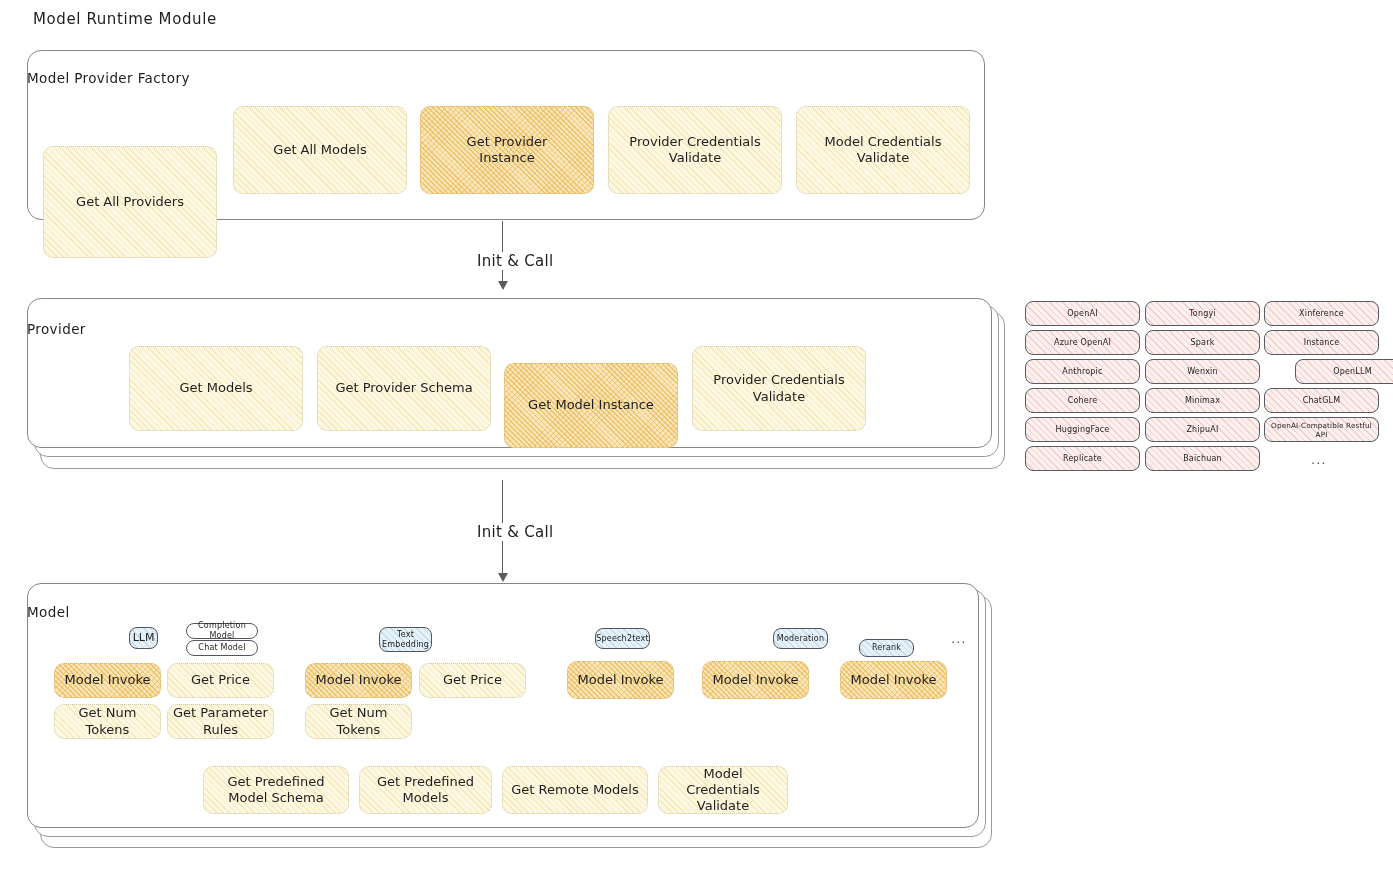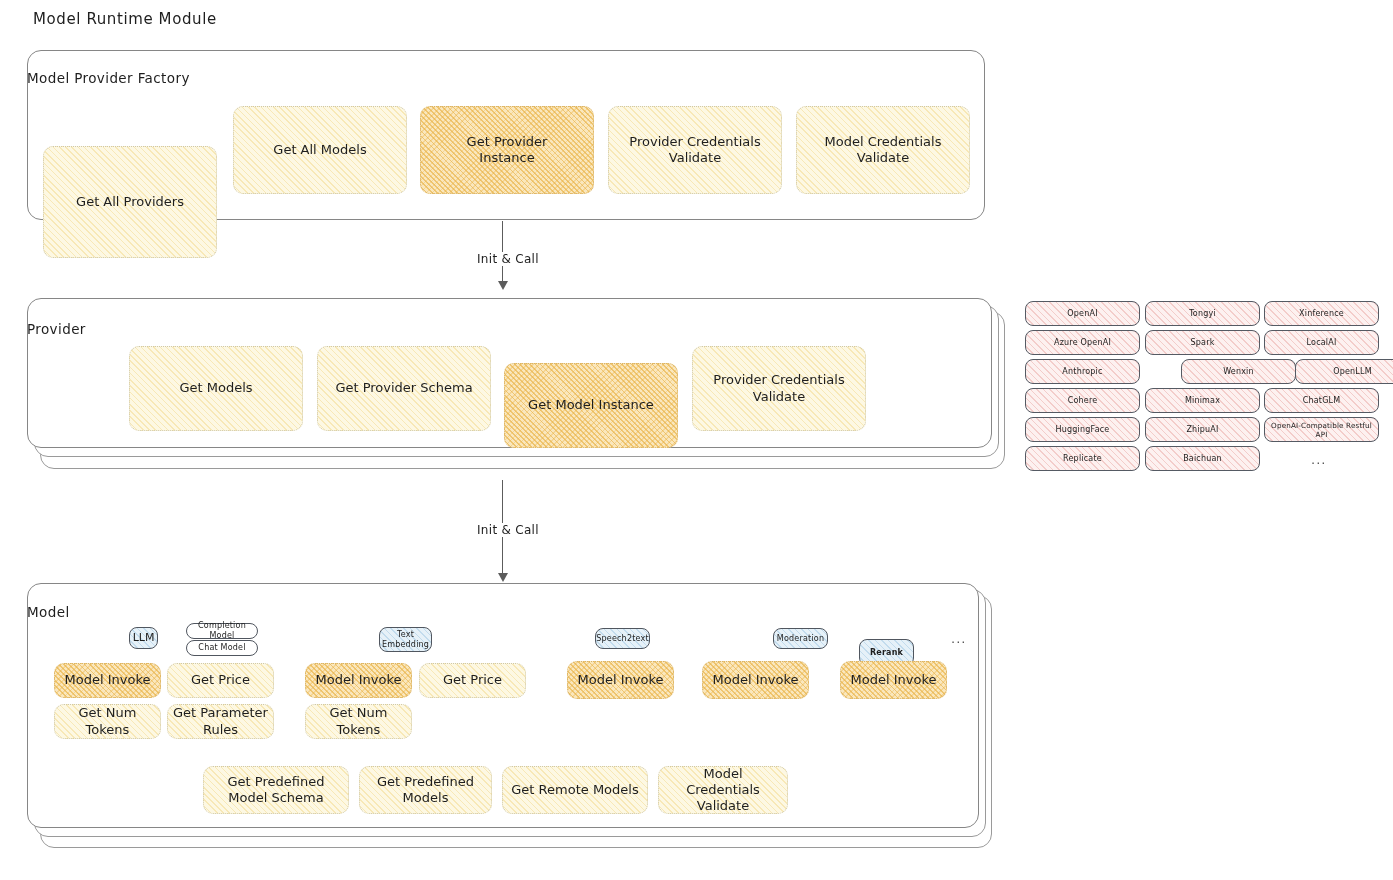--- a/index.html
+++ b/index.html
@@ -81,21 +81,21 @@
   .fs-13{font-size:13px;}
   .fs-11{font-size:11px;}
   .fs-8{font-size:8px;letter-spacing:.2px;}
   .fs-7{font-size:7.2px;letter-spacing:.15px;}
 
   
   .arrow-line{position:absolute;width:1.2px;background:#5c5c5c;}
   .arrow-head{position:absolute;width:0;height:0;
     border-left:5px solid transparent;border-right:5px solid transparent;
     border-top:9px solid #5c5c5c;}
-  .arrow-label{position:absolute;font-size:12px;color:#1e1e1e;
+  .arrow-label{position:absolute;font-size:15px;color:#1e1e1e;
     letter-spacing:.3px;white-space:nowrap;background:#fff;padding:0 3px;}
 
   .ellipsis{position:absolute;font-size:13px;color:#555;letter-spacing:1px;}
 </style>
 </head>
 <body>
 
 <div class="abs" id="page-title">Model Runtime Module</div>
 
 <div class="panel" style="left:27px;top:50px;width:958px;height:170px;"></div>
@@ -123,27 +123,27 @@
 
 <div class="node n-pink fs-8" style="left:1025px;top:301px;width:115px;height:25px;">OpenAI</div>
 <div class="node n-pink fs-8" style="left:1025px;top:330px;width:115px;height:25px;">Azure OpenAI</div>
 <div class="node n-pink fs-8" style="left:1025px;top:359px;width:115px;height:25px;">Anthropic</div>
 <div class="node n-pink fs-8" style="left:1025px;top:388px;width:115px;height:25px;">Cohere</div>
 <div class="node n-pink fs-8" style="left:1025px;top:417px;width:115px;height:25px;">HuggingFace</div>
 <div class="node n-pink fs-8" style="left:1025px;top:446px;width:115px;height:25px;">Replicate</div>
 
 <div class="node n-pink fs-8" style="left:1145px;top:301px;width:115px;height:25px;">Tongyi</div>
 <div class="node n-pink fs-8" style="left:1145px;top:330px;width:115px;height:25px;">Spark</div>
-<div class="node n-pink fs-8" style="left:1145px;top:359px;width:115px;height:25px;margin-left:36px;">Wenxin</div>
+<div class="node n-pink fs-8" style="left:1145px;top:359px;width:115px;height:25px;">Wenxin</div>
 <div class="node n-pink fs-8" style="left:1145px;top:388px;width:115px;height:25px;">Minimax</div>
 <div class="node n-pink fs-8" style="left:1145px;top:417px;width:115px;height:25px;">ZhipuAI</div>
 <div class="node n-pink fs-8" style="left:1145px;top:446px;width:115px;height:25px;">Baichuan</div>
 
 <div class="node n-pink fs-8" style="left:1264px;top:301px;width:115px;height:25px;">Xinference</div>
-<div class="node n-pink fs-8" style="left:1264px;top:330px;width:115px;height:25px;">LocalAI</div>
+<div class="node n-pink fs-8" style="left:1264px;top:330px;width:115px;height:25px;">Instance</div>
 <div class="node n-pink fs-8" style="left:1264px;top:359px;width:115px;height:25px;margin-left:31px;">OpenLLM</div>
 <div class="node n-pink fs-8" style="left:1264px;top:388px;width:115px;height:25px;">ChatGLM</div>
 <div class="node n-pink fs-7" style="left:1264px;top:417px;width:115px;height:25px;">OpenAI-Compatible Restful API</div>
 <div class="ellipsis" style="left:1311px;top:452px;">...</div>
 
 <div class="arrow-line" style="left:502px;top:480px;height:95px;"></div>
 <div class="arrow-head" style="left:498px;top:573px;"></div>
 <div class="arrow-label" style="left:474px;top:523px;">Init &amp; Call</div>
 
 <div class="panel-shadow" style="left:40px;top:595px;width:952px;height:253px;"></div>
@@ -165,21 +165,21 @@
 <div class="node n-orange fs-13" style="left:305px;top:663px;width:107px;height:35px;">Model Invoke</div>
 <div class="node n-yellow fs-13" style="left:419px;top:663px;width:107px;height:35px;">Get Price</div>
 <div class="node n-yellow fs-13" style="left:305px;top:704px;width:107px;height:35px;">Get Num Tokens</div>
 
 <div class="node n-blue fs-8" style="left:595px;top:628px;width:55px;height:21px;">Speech2text</div>
 <div class="node n-orange fs-13" style="left:567px;top:661px;width:107px;height:38px;">Model Invoke</div>
 
 <div class="node n-blue fs-8" style="left:729px;top:628px;width:55px;height:21px;margin-left:44px;">Moderation</div>
 <div class="node n-orange fs-13" style="left:702px;top:661px;width:107px;height:38px;">Model Invoke</div>
 
-<div class="node n-blue fs-8" style="left:859px;top:639px;width:55px;height:27px;font-weight:bold;">Rerank</div>
+<div class="node n-blue fs-8" style="left:859px;top:639px;width:55px;height:18px;">Rerank</div>
 <div class="node n-orange fs-13" style="left:840px;top:661px;width:107px;height:38px;">Model Invoke</div>
 
 <div class="ellipsis" style="left:951px;top:631px;">...</div>
 
 <div class="node n-yellow fs-13" style="left:203px;top:766px;width:146px;height:48px;padding:0 6px;">Get Predefined Model Schema</div>
 <div class="node n-yellow fs-13" style="left:359px;top:766px;width:133px;height:48px;padding:12px 10px;">Get Predefined Models</div>
 <div class="node n-yellow fs-13" style="left:502px;top:766px;width:146px;height:48px;padding:0 4px;">Get Remote Models</div>
 <div class="node n-yellow fs-13" style="left:658px;top:766px;width:130px;height:48px;padding:0 8px;">Model Credentials Validate</div>
 
 </body></html>

